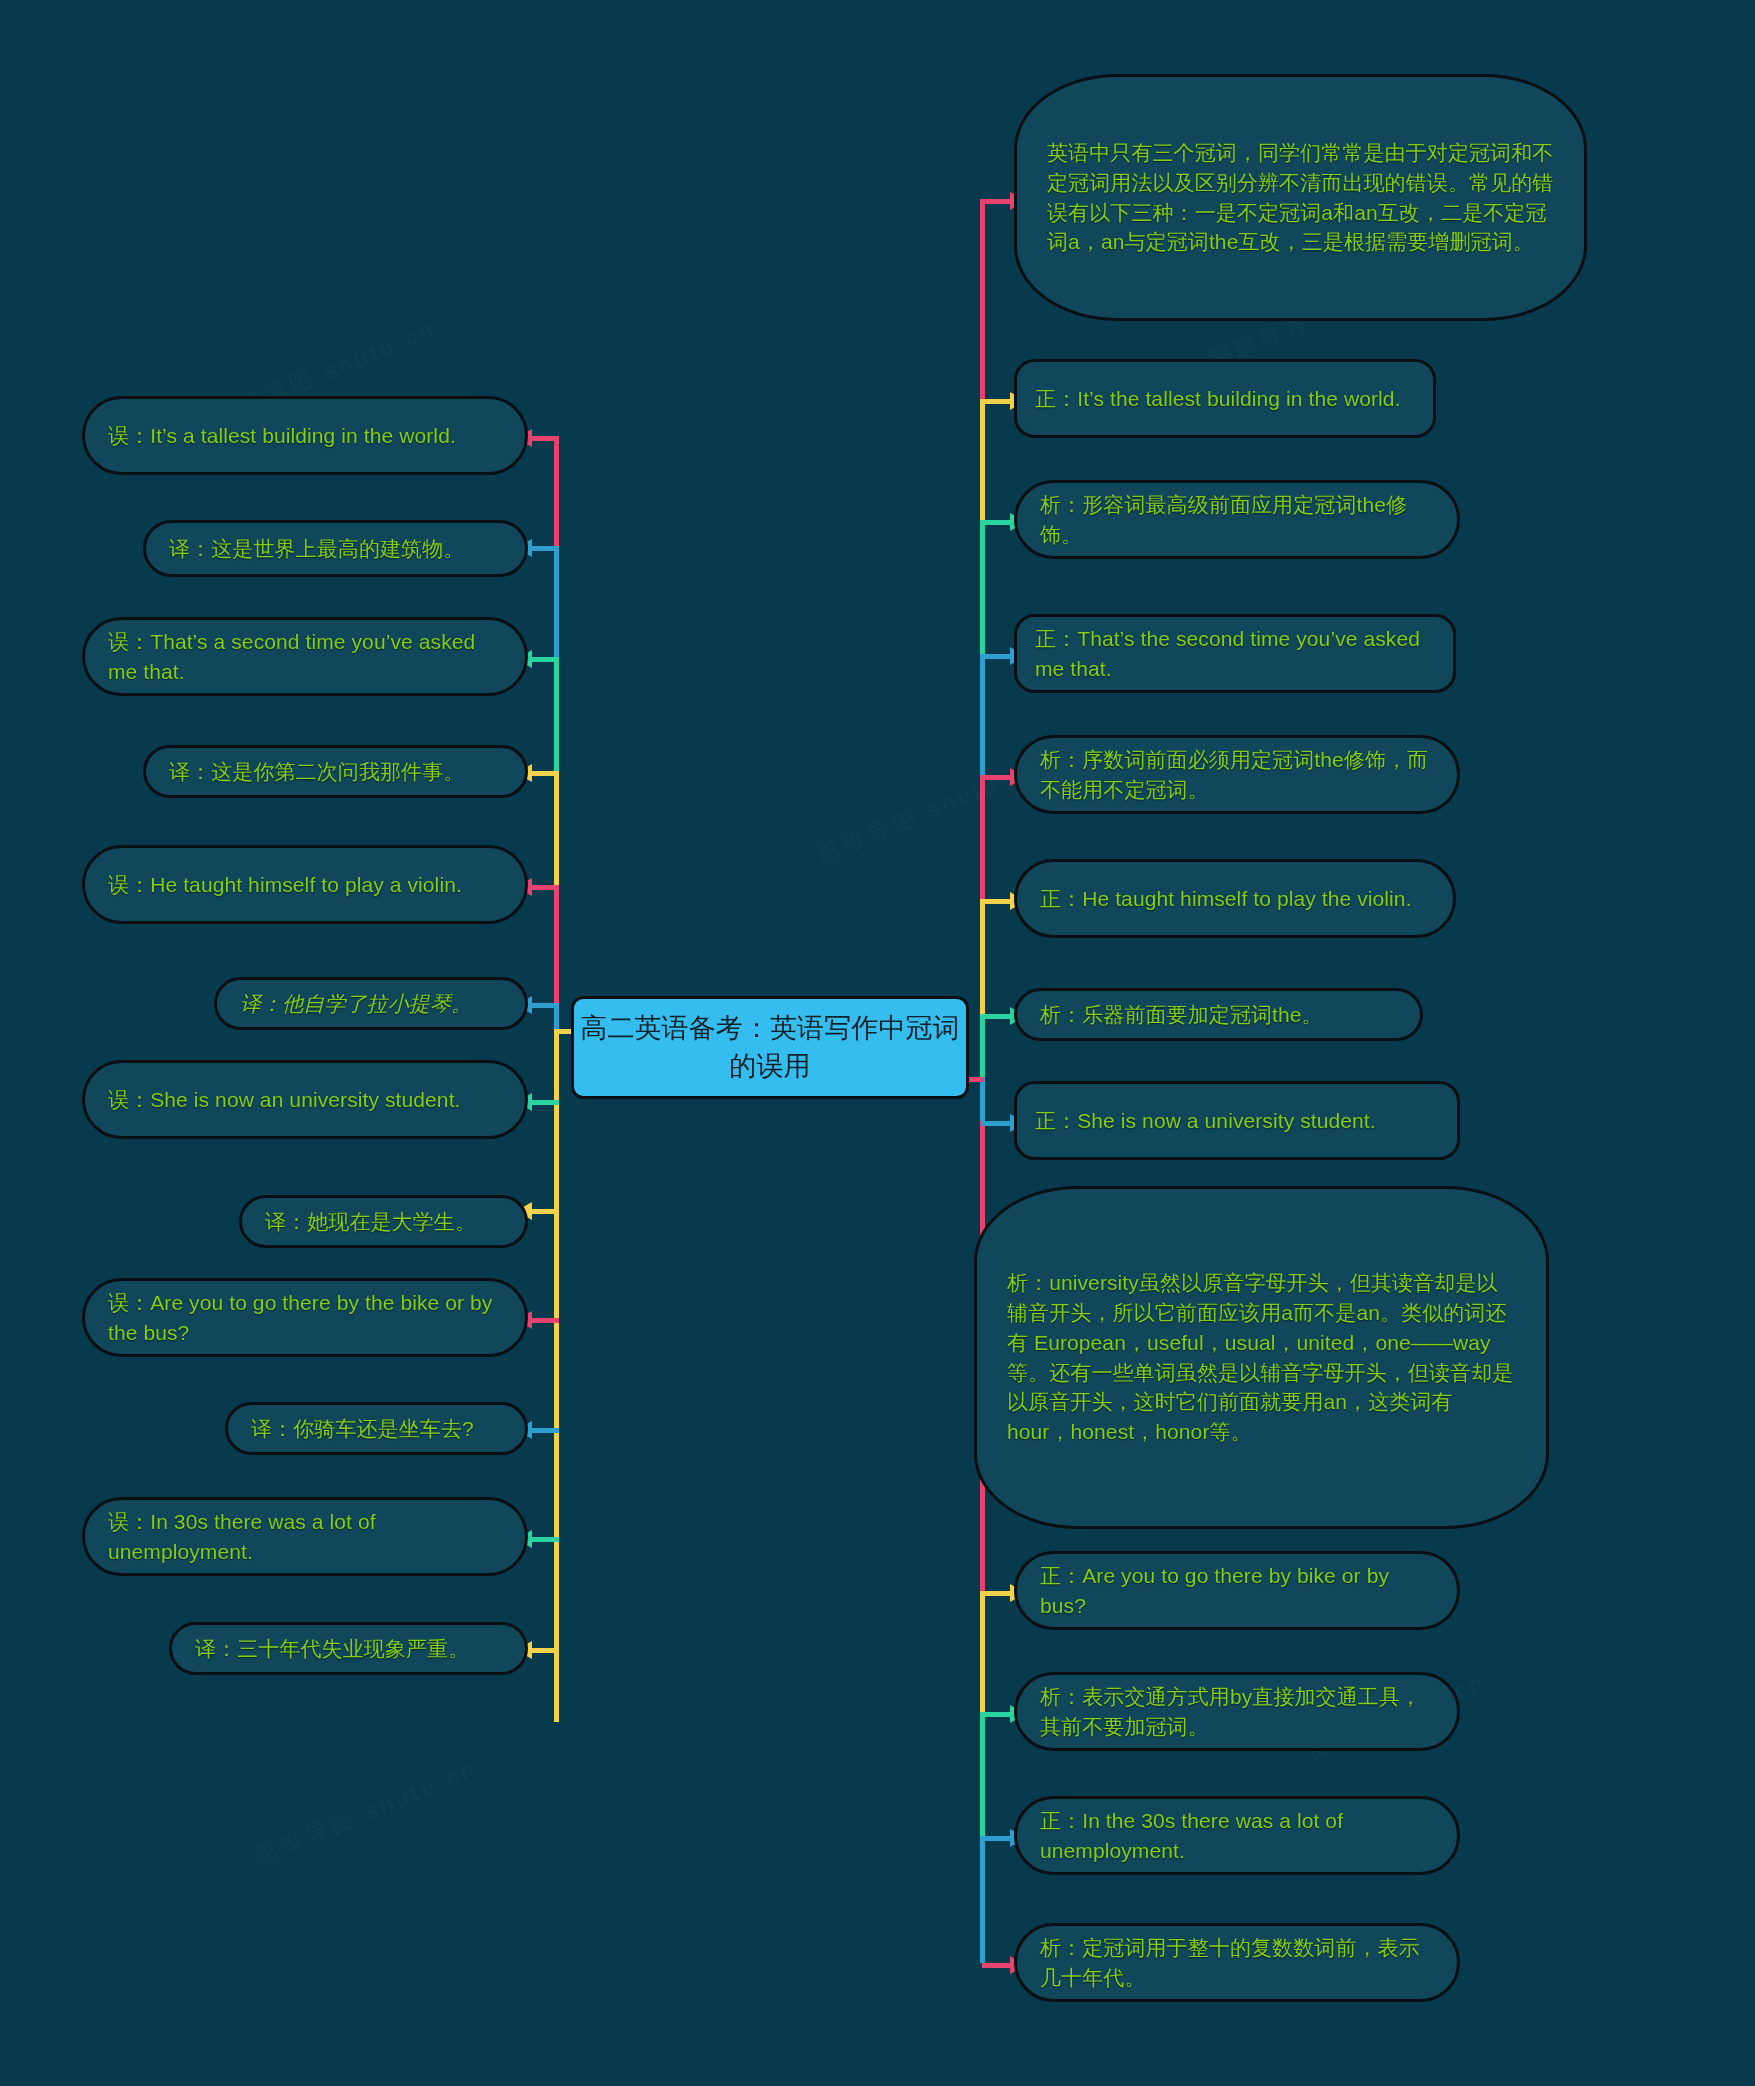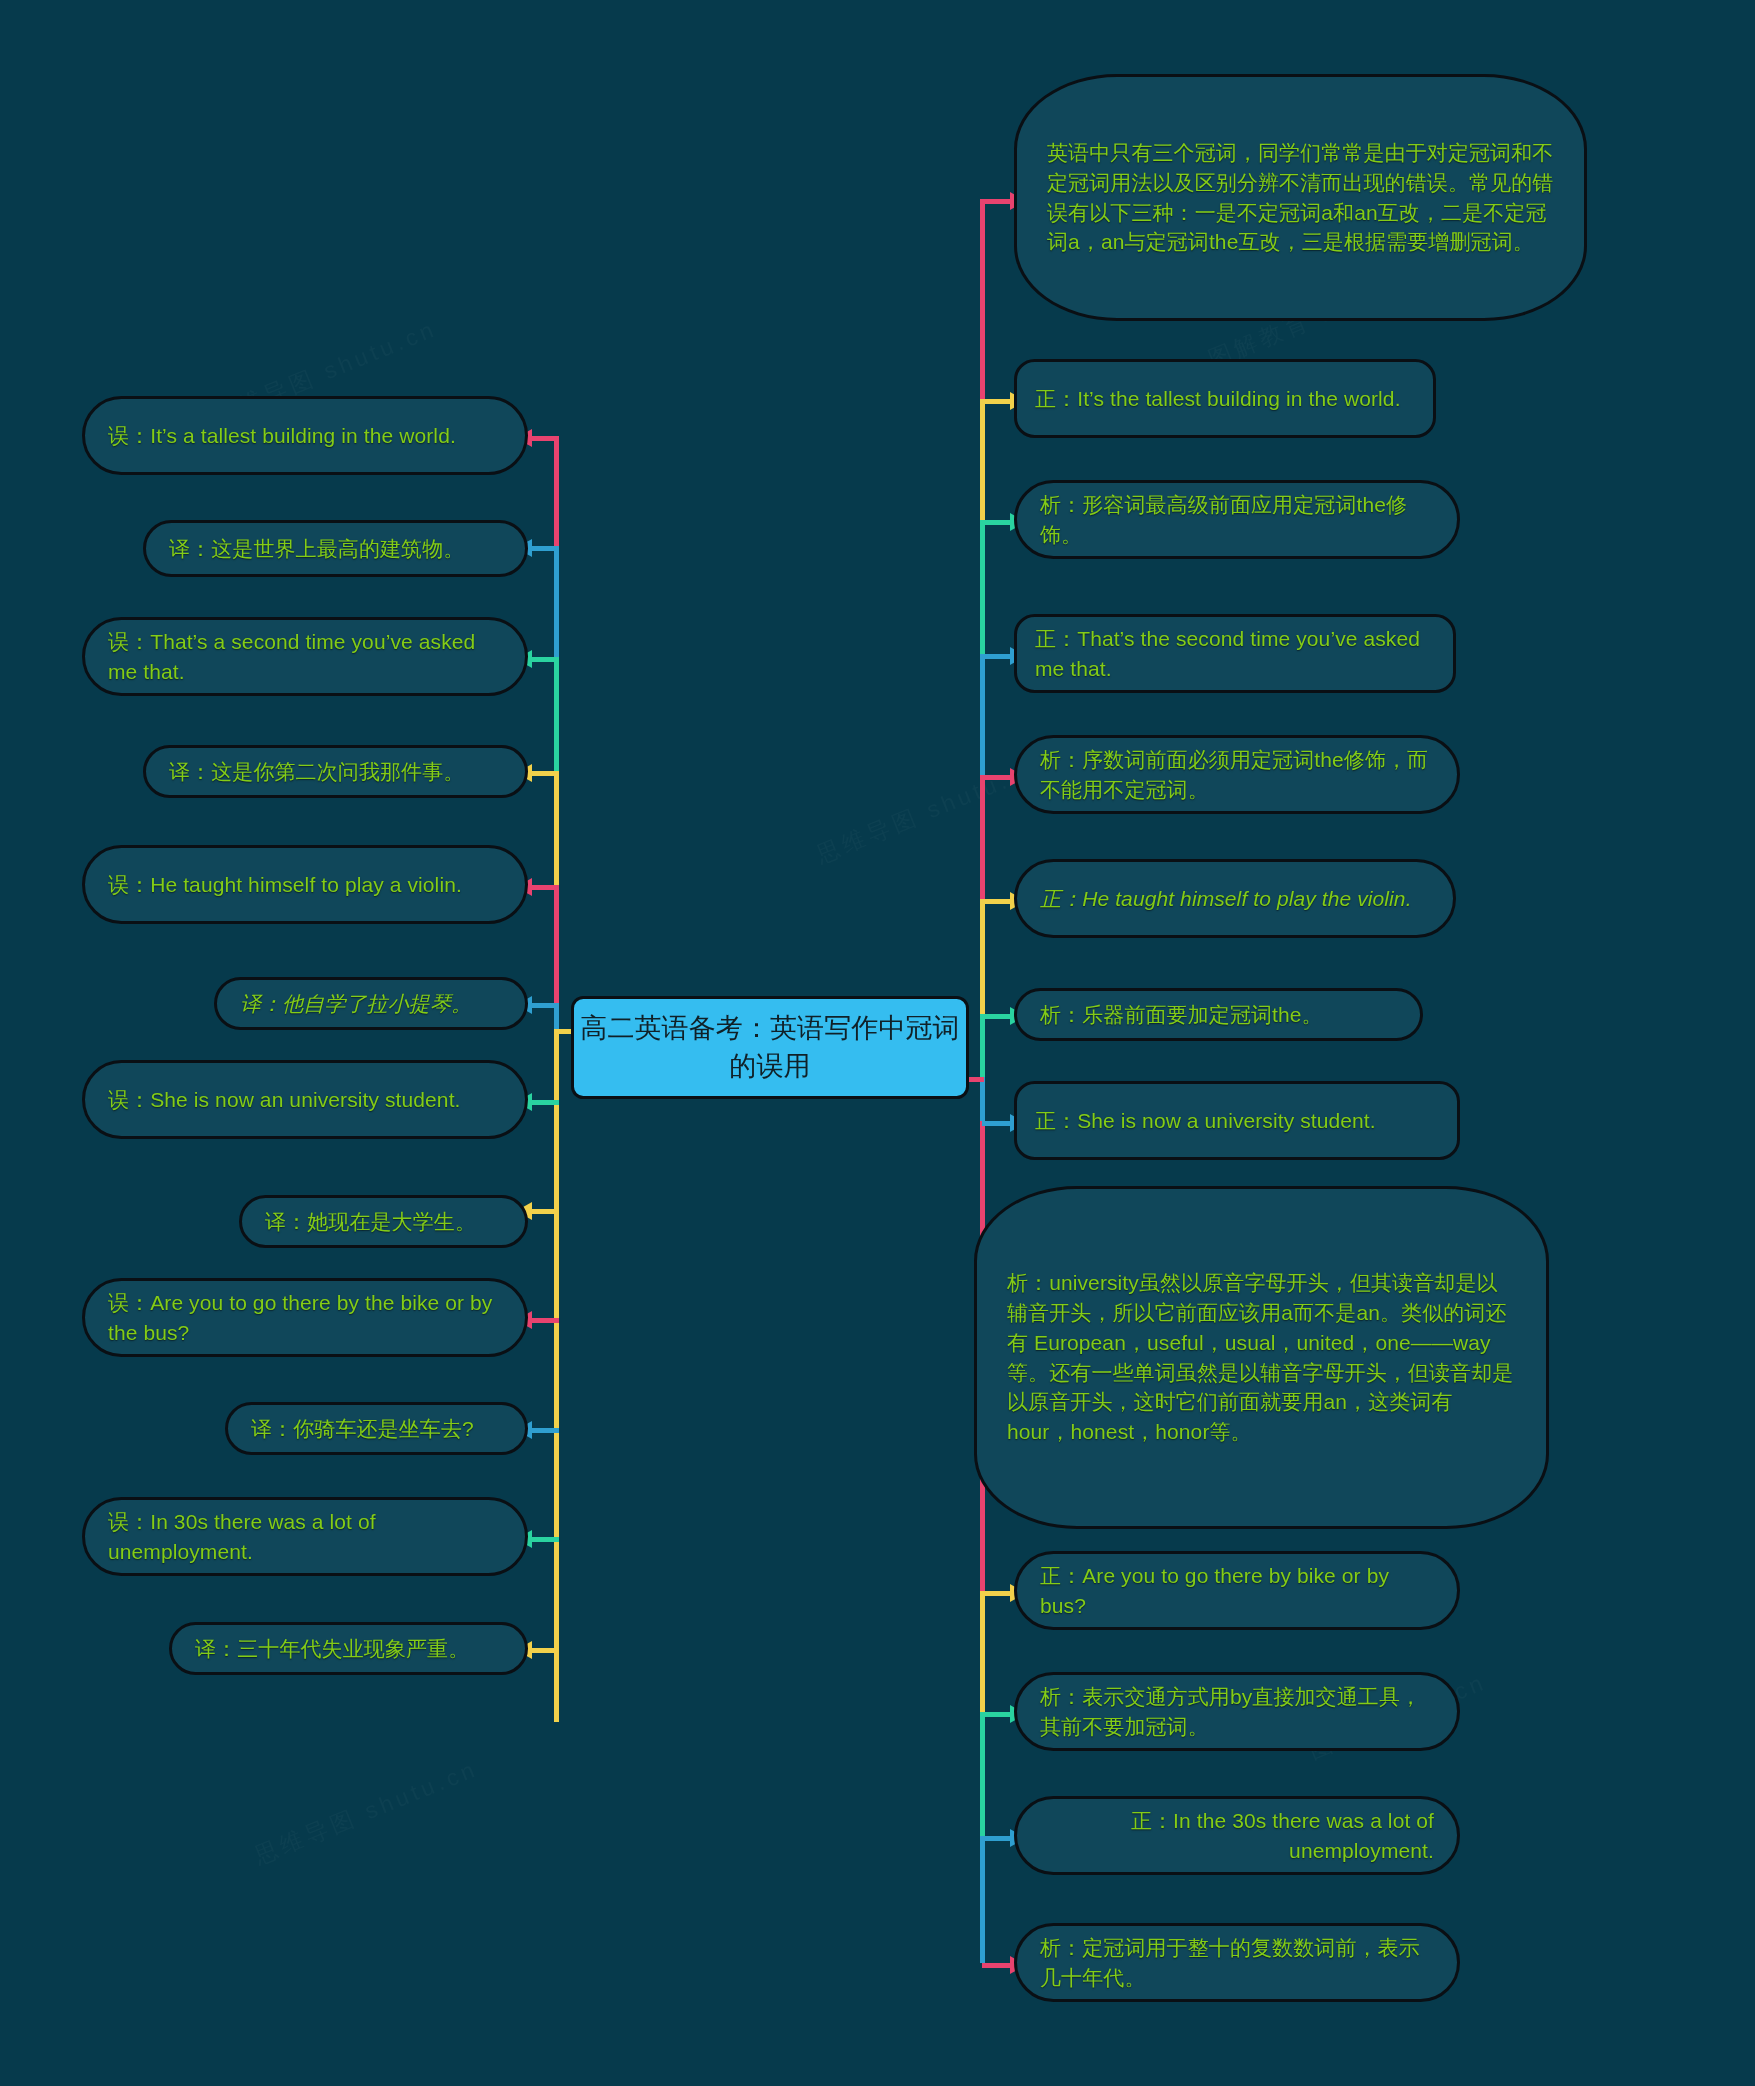--- a/index.html
+++ b/index.html
@@ -260,21 +260,21 @@
   </div>
 
   <div class="node rr" style="left:1014px;top:614px;width:442px;height:79px;font-size:21px;">
     <span class="txt">正：That’s the second time you’ve asked me that.</span>
   </div>
 
   <div class="node pill" style="left:1014px;top:735px;width:446px;height:79px;font-size:21px;">
     <span class="txt">析：序数词前面必须用定冠词the修饰，而不能用不定冠词。</span>
   </div>
 
-  <div class="node pill" style="left:1014px;top:859px;width:442px;height:79px;font-size:21px;font-style:italic;">
+  <div class="node pill" style="left:1014px;top:859px;width:442px;height:79px;font-size:21px;">
     <span class="txt">正：He taught himself to play the violin.</span>
   </div>
 
   <div class="node pill" style="left:1014px;top:988px;width:409px;height:53px;font-size:21px;">
     <span class="txt">析：乐器前面要加定冠词the。</span>
   </div>
 
   <div class="node rr" style="left:1014px;top:1081px;width:446px;height:79px;font-size:21px;">
     <span class="txt">正：She is now a university student.</span>
   </div>
@@ -284,21 +284,21 @@
   </div>
 
   <div class="node pill" style="left:1014px;top:1551px;width:446px;height:79px;font-size:21px;">
     <span class="txt">正：Are you to go there by bike or by bus?</span>
   </div>
 
   <div class="node pill" style="left:1014px;top:1672px;width:446px;height:79px;font-size:21px;">
     <span class="txt">析：表示交通方式用by直接加交通工具，其前不要加冠词。</span>
   </div>
 
-  <div class="node pill" style="left:1014px;top:1796px;width:446px;height:79px;font-size:21px;text-align:right;">
+  <div class="node pill" style="left:1014px;top:1796px;width:446px;height:79px;font-size:21px;">
     <span class="txt">正：In the 30s there was a lot of unemployment.</span>
   </div>
 
   <div class="node pill" style="left:1014px;top:1923px;width:446px;height:79px;font-size:21px;">
     <span class="txt">析：定冠词用于整十的复数数词前，表示几十年代。</span>
   </div>
 
 </div>
 
 

